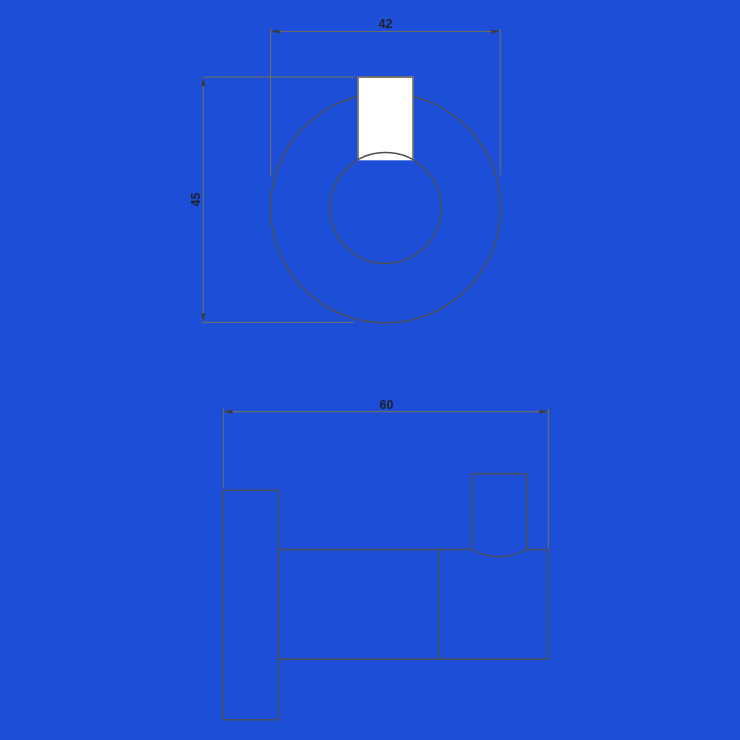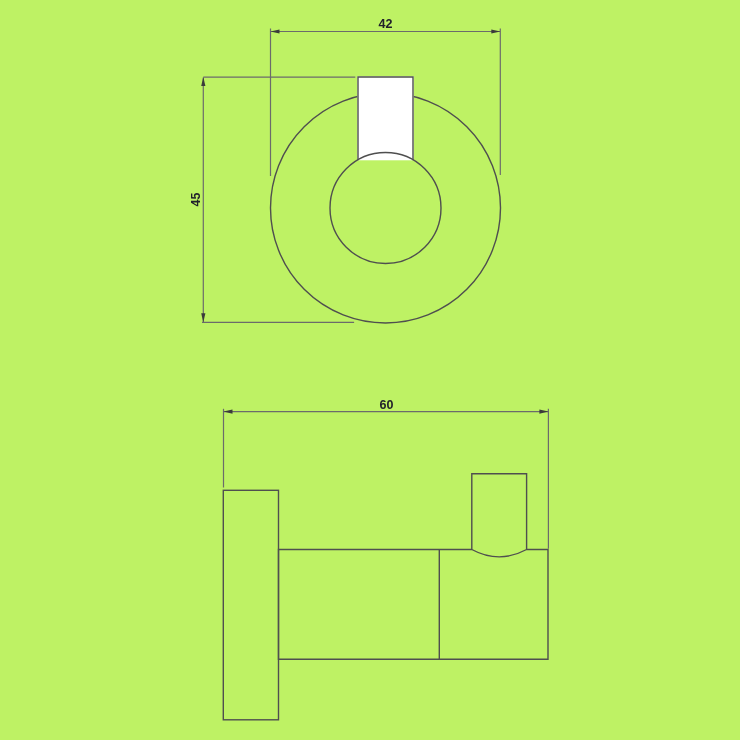--- a/index.html
+++ b/index.html
@@ -1,16 +1,16 @@
 <!DOCTYPE html>
 <html><head>
 <meta charset="utf-8">
 <style>
   html,body{margin:0;padding:0;background:#ffffff;}
-  .wrap{width:740px;height:740px;position:relative;background:#bef264;overflow:hidden;}
+  .wrap{width:740px;height:740px;position:relative;background:#1d4ed8;overflow:hidden;}
   svg{display:block;}
   text{font-family:"Liberation Sans", sans-serif;font-weight:bold;fill:#21212b;}
 </style>
 </head>
 <body>
 <div class="wrap">
 <svg width="740" height="740" viewBox="0 0 740 740" xmlns="http://www.w3.org/2000/svg">
 
   <circle cx="385.5" cy="208" r="115" fill="none" stroke="#4f4f4f" stroke-width="1.4"></circle>
 

